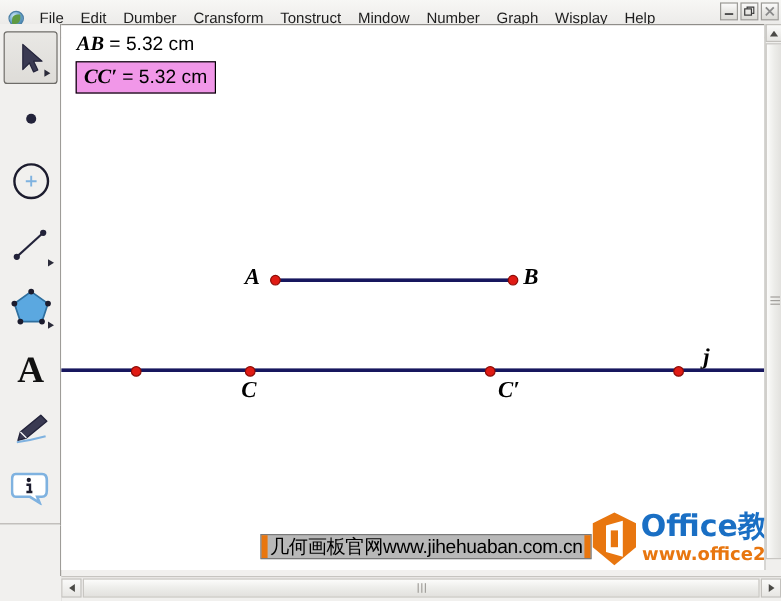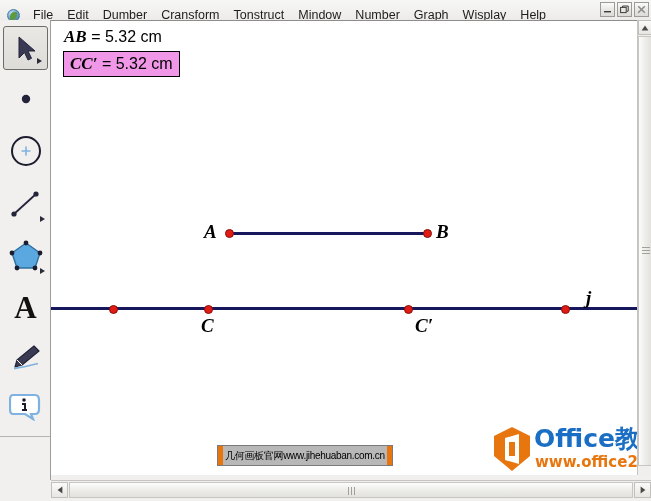--- a/index.html
+++ b/index.html
@@ -143,21 +143,21 @@
   #wm-blue {
     position: absolute;
     left: 166px; top: 424px;
     height: 21px;
     display: flex; align-items: stretch;
     border: 1px solid #7a7a7a;
     background: #b8b8b8;
   }
   #wm-blue .cap { width: 5px; background: #e8760f; }
   #wm-blue .txt {
-    font-size: 10px; color: #000;
+    font-size: 16px; color: #000;
     padding: 0 2px; line-height: 19px;
     font-family: "DejaVu Sans", sans-serif;
     letter-spacing: -0.3px;
   }
   #wm-blue .txt .url { font-family: "Liberation Sans", sans-serif; }
 
   #wm-office {
     position: absolute; right: 0px; top: 418px;
     width: 161px; height: 62px;
   }

